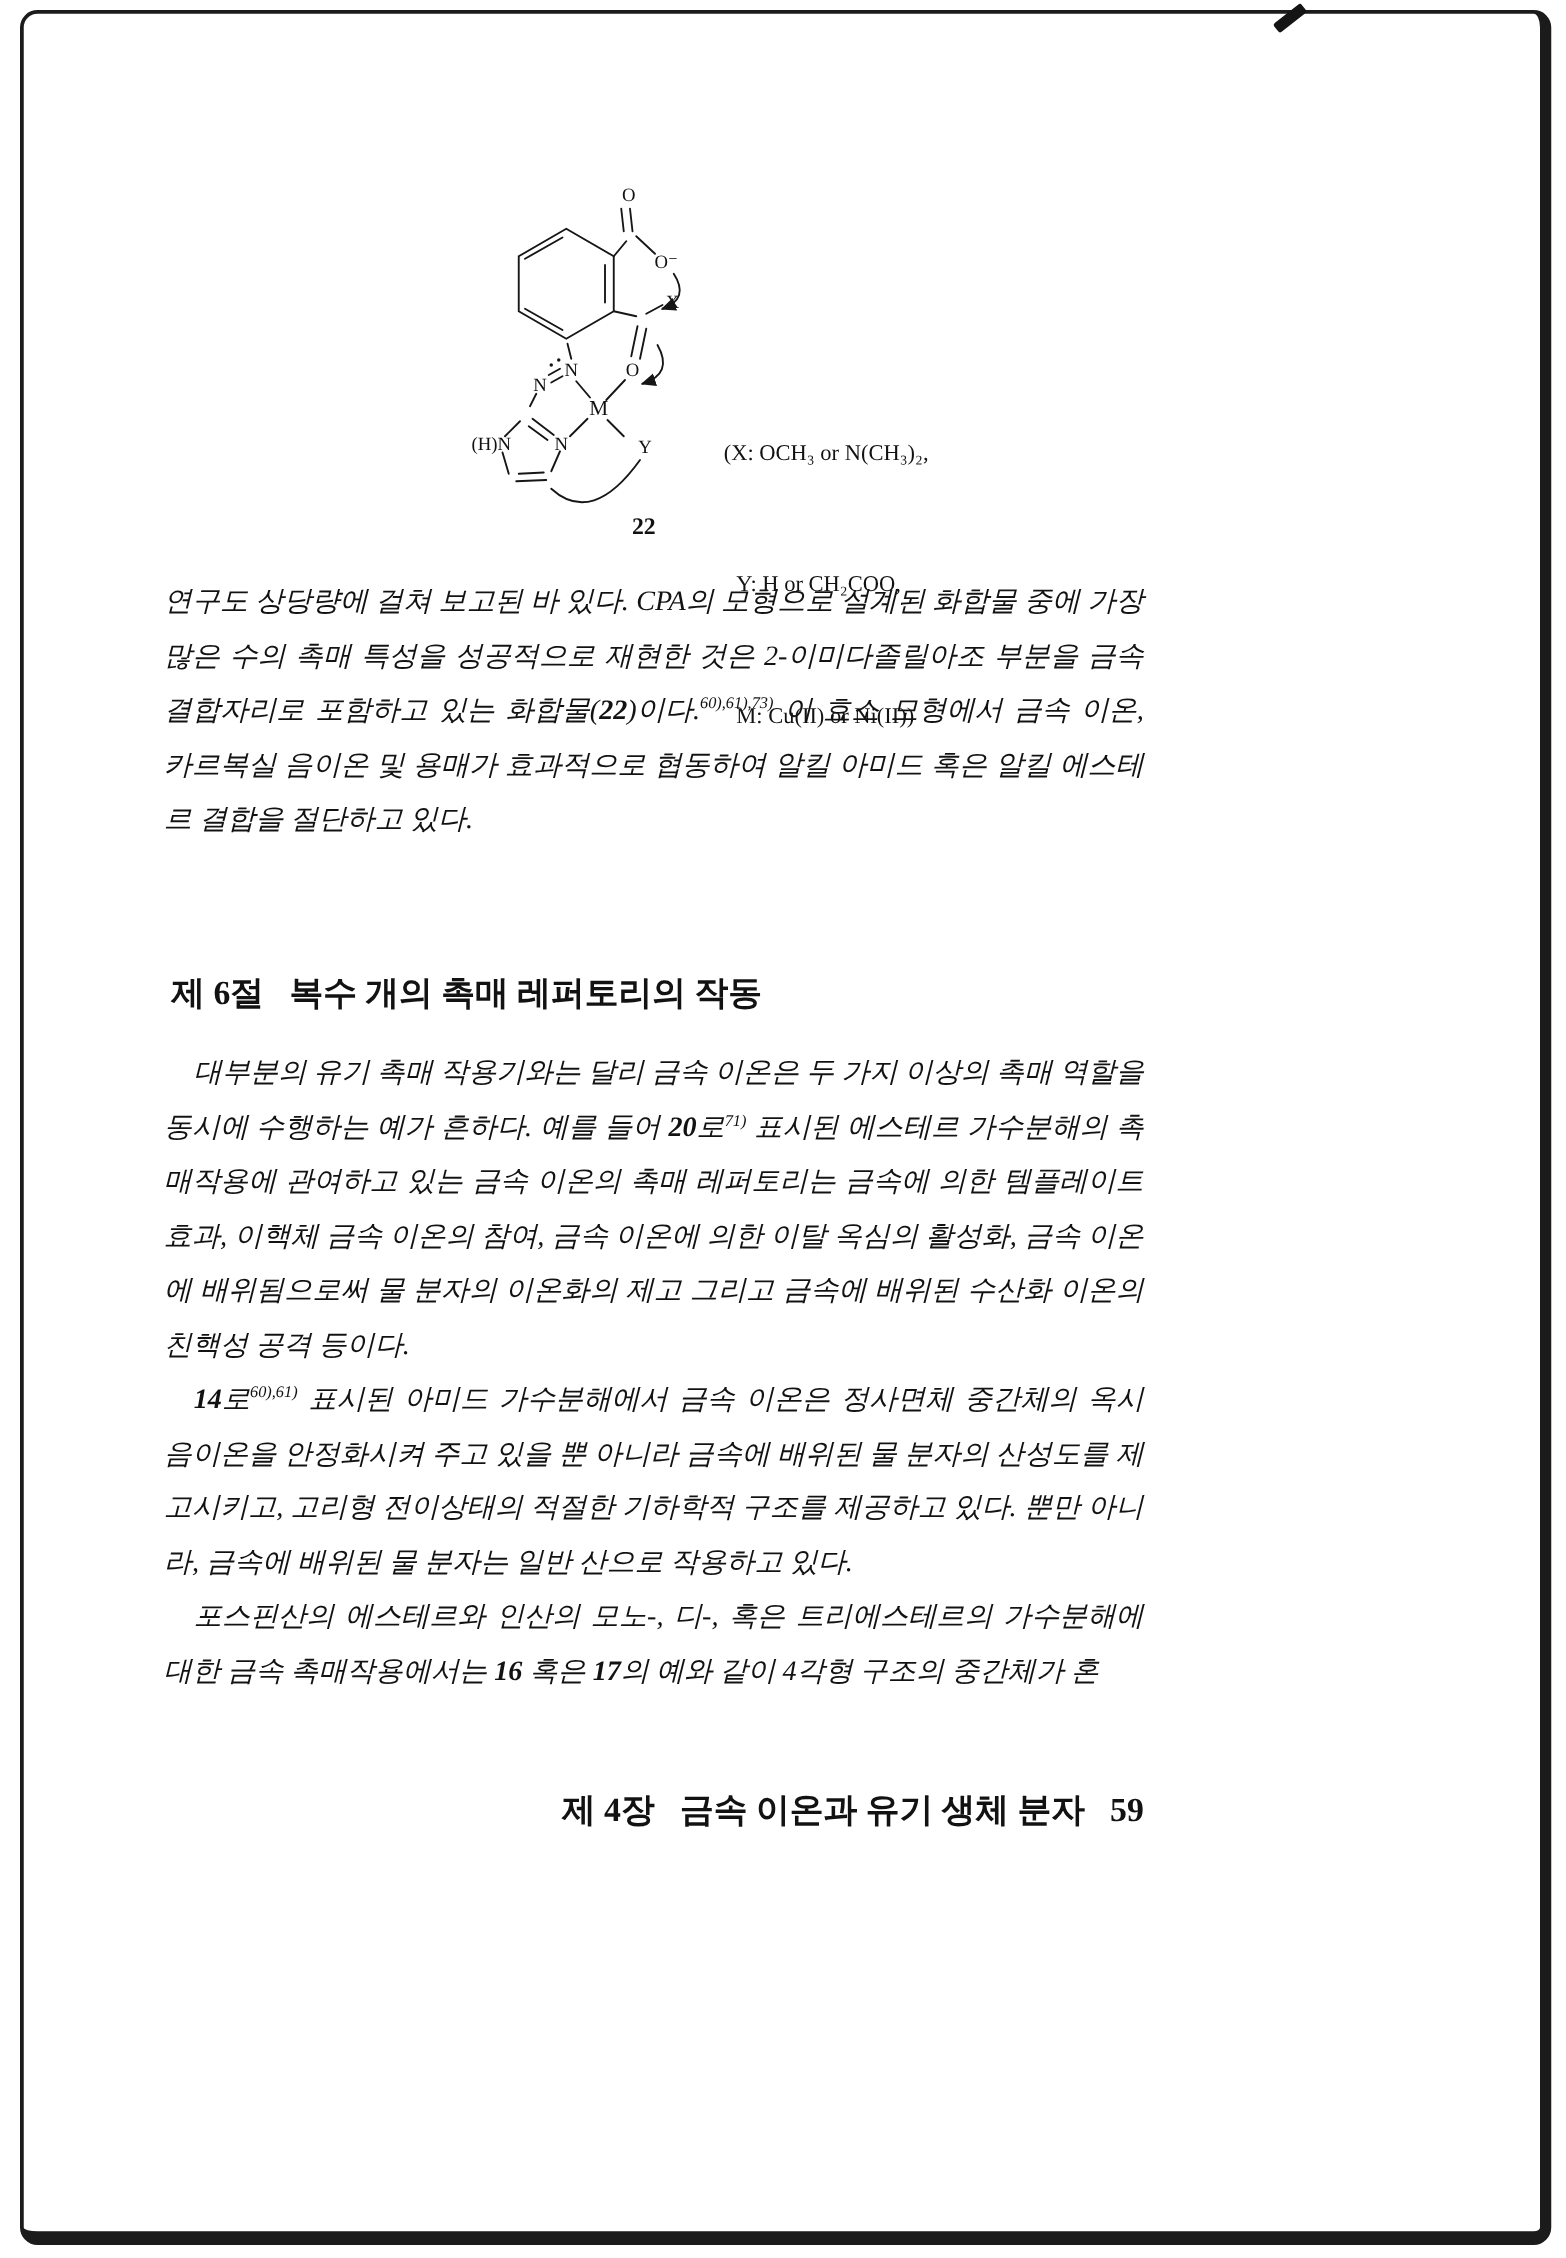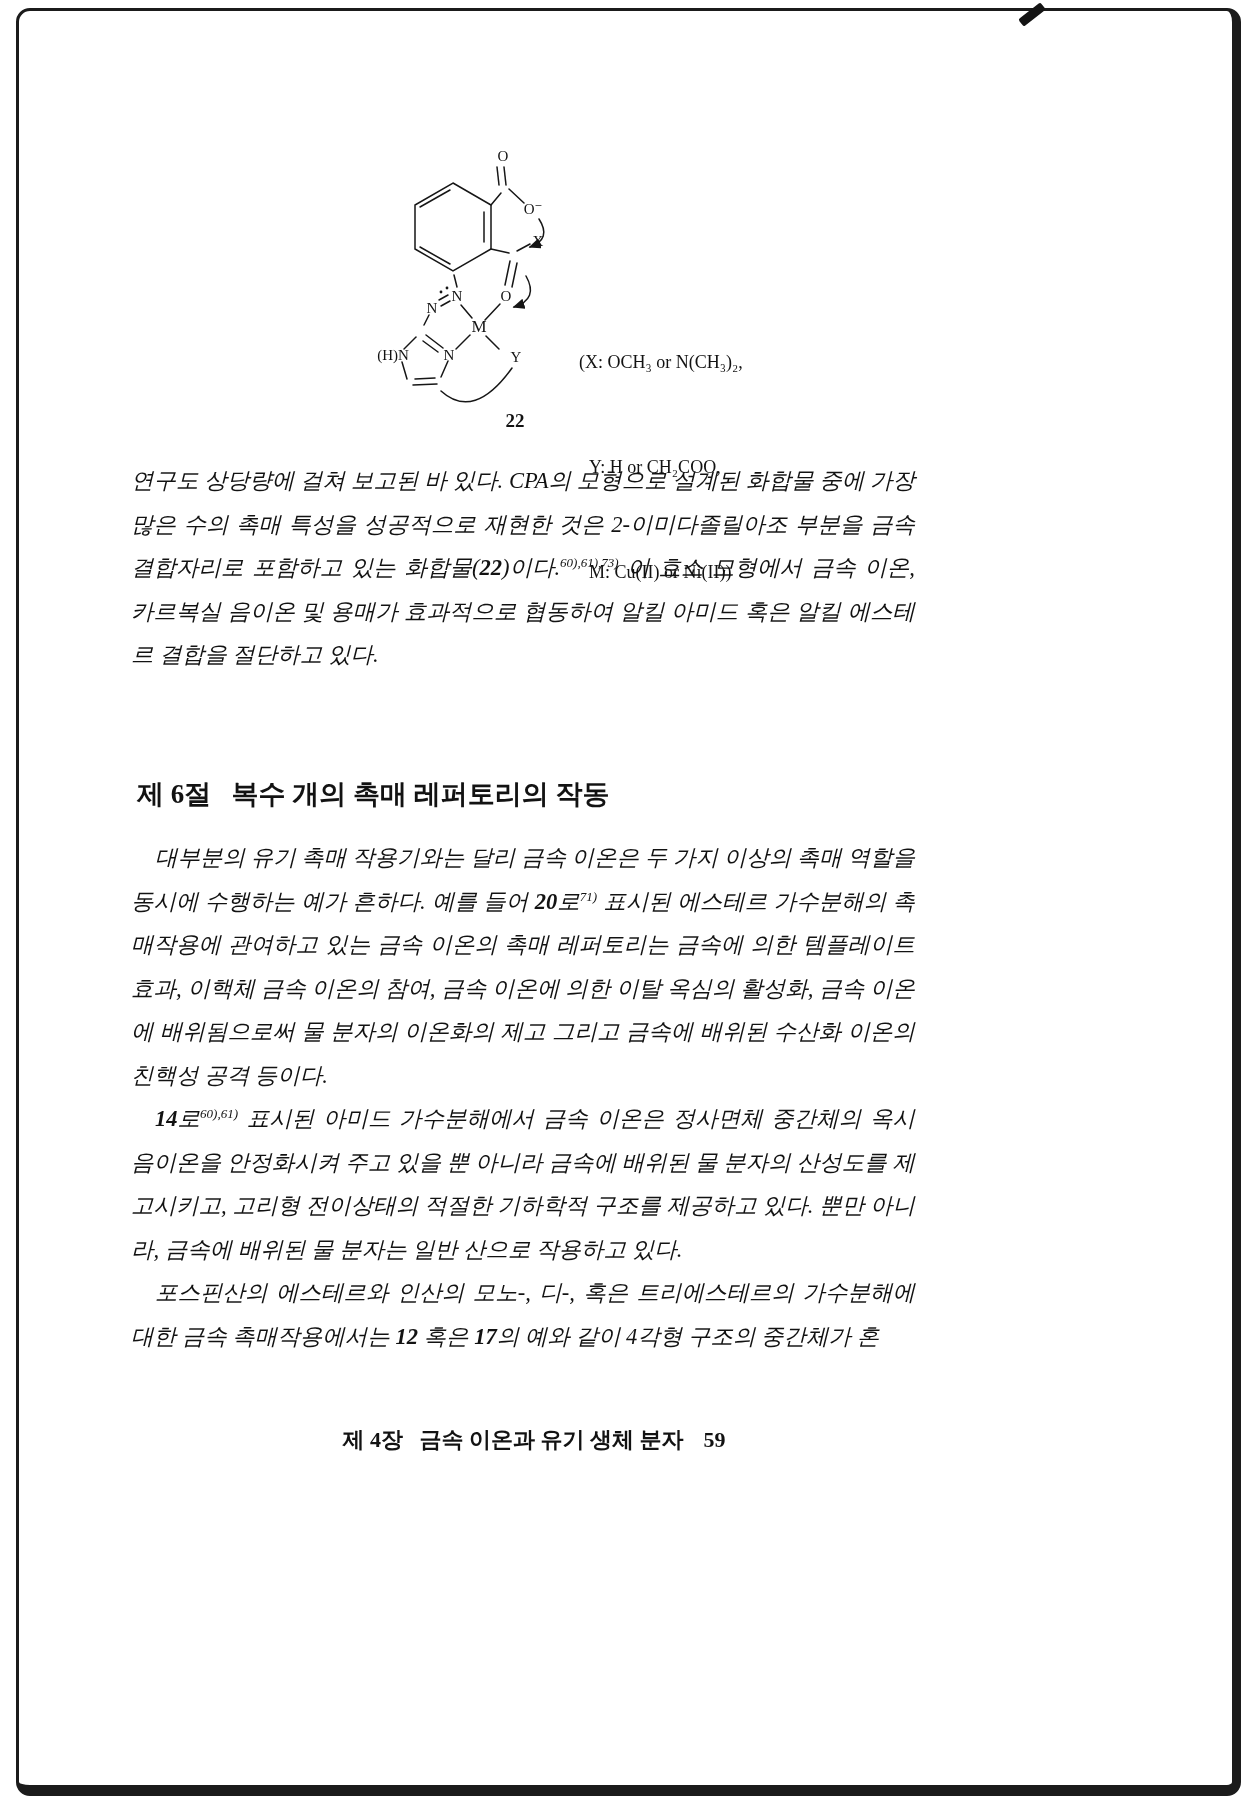--- a/index.html
+++ b/index.html
@@ -37,21 +37,21 @@
   .content p.indent { text-indent:24px; }
   .b { font-weight:bold; }
   sup { font-size:0.58em; line-height:0; vertical-align:super; }
   .section-heading {
     margin:96px 0 20px 6px;
     font-size:27px; font-weight:bold; white-space:pre;
     text-align:left; text-indent:0;
   }
   .footer {
     position:absolute; left:112px; top:1388px; width:784px;
-    text-align:center; font-size:22px; font-weight:bold; white-space:pre;
+    text-align:right; font-size:27px; font-weight:bold; white-space:pre;
   }
   .footer .page-number { margin-left:20px; }
   svg text { font-family:"Liberation Serif","DejaVu Serif",serif; }
 </style>
 </head>
 <body>
 
 <div class="page">
 
   <div class="corner-mark"></div>
@@ -126,20 +126,20 @@
     <div>(X: OCH₃ or N(CH₃)₂,</div>
     <div class="ind">Y: H or CH₂COO,</div>
     <div class="ind">M: Cu(II) or Ni(II))</div>
   </div>
 
   <div class="content">
     <p><span>연구도 상당량에 걸쳐 보고된 바 있다. CPA의 모형으로 설계된 화합물 중에 가장 많은 수의 촉매 특성을 성공적으로 재현한 것은 2-이미다졸릴아조 부분을 금속 결합자리로 포함하고 있는 화합물(</span><span class="b">22</span><span>)이다.</span><sup>60),61),73)</sup><span> 이 효소 모형에서 금속 이온, 카르복실 음이온 및 용매가 효과적으로 협동하여 알킬 아미드 혹은 알킬 에스테르 결합을 절단하고 있다.</span></p>
     <h2 class="section-heading">제 6절   복수 개의 촉매 레퍼토리의 작동</h2>
     <p class="indent"><span>대부분의 유기 촉매 작용기와는 달리 금속 이온은 두 가지 이상의 촉매 역할을 동시에 수행하는 예가 흔하다. 예를 들어 </span><span class="b">20</span><span>로</span><sup>71)</sup><span> 표시된 에스테르 가수분해의 촉매작용에 관여하고 있는 금속 이온의 촉매 레퍼토리는 금속에 의한 템플레이트 효과, 이핵체 금속 이온의 참여, 금속 이온에 의한 이탈 옥심의 활성화, 금속 이온에 배위됨으로써 물 분자의 이온화의 제고 그리고 금속에 배위된 수산화 이온의 친핵성 공격 등이다.</span></p>
     <p class="indent"><span class="b">14</span><span>로</span><sup>60),61)</sup><span> 표시된 아미드 가수분해에서 금속 이온은 정사면체 중간체의 옥시 음이온을 안정화시켜 주고 있을 뿐 아니라 금속에 배위된 물 분자의 산성도를 제고시키고, 고리형 전이상태의 적절한 기하학적 구조를 제공하고 있다. 뿐만 아니라, 금속에 배위된 물 분자는 일반 산으로 작용하고 있다.</span></p>
-    <p class="indent"><span>포스핀산의 에스테르와 인산의 모노-, 디-, 혹은 트리에스테르의 가수분해에 대한 금속 촉매작용에서는 </span><span class="b">12</span><span> 혹은 </span><span class="b">17</span><span>의 예와 같이 4각형 구조의 중간체가 혼</span></p>
+    <p class="indent"><span>포스핀산의 에스테르와 인산의 모노-, 디-, 혹은 트리에스테르의 가수분해에 대한 금속 촉매작용에서는 </span><span class="b">16</span><span> 혹은 </span><span class="b">17</span><span>의 예와 같이 4각형 구조의 중간체가 혼</span></p>
   </div>
 
   <div class="footer">
     <span>제 4장   금속 이온과 유기 생체 분자</span><span class="page-number">59</span>
   </div>
 
 </div>
 
 </body></html>

